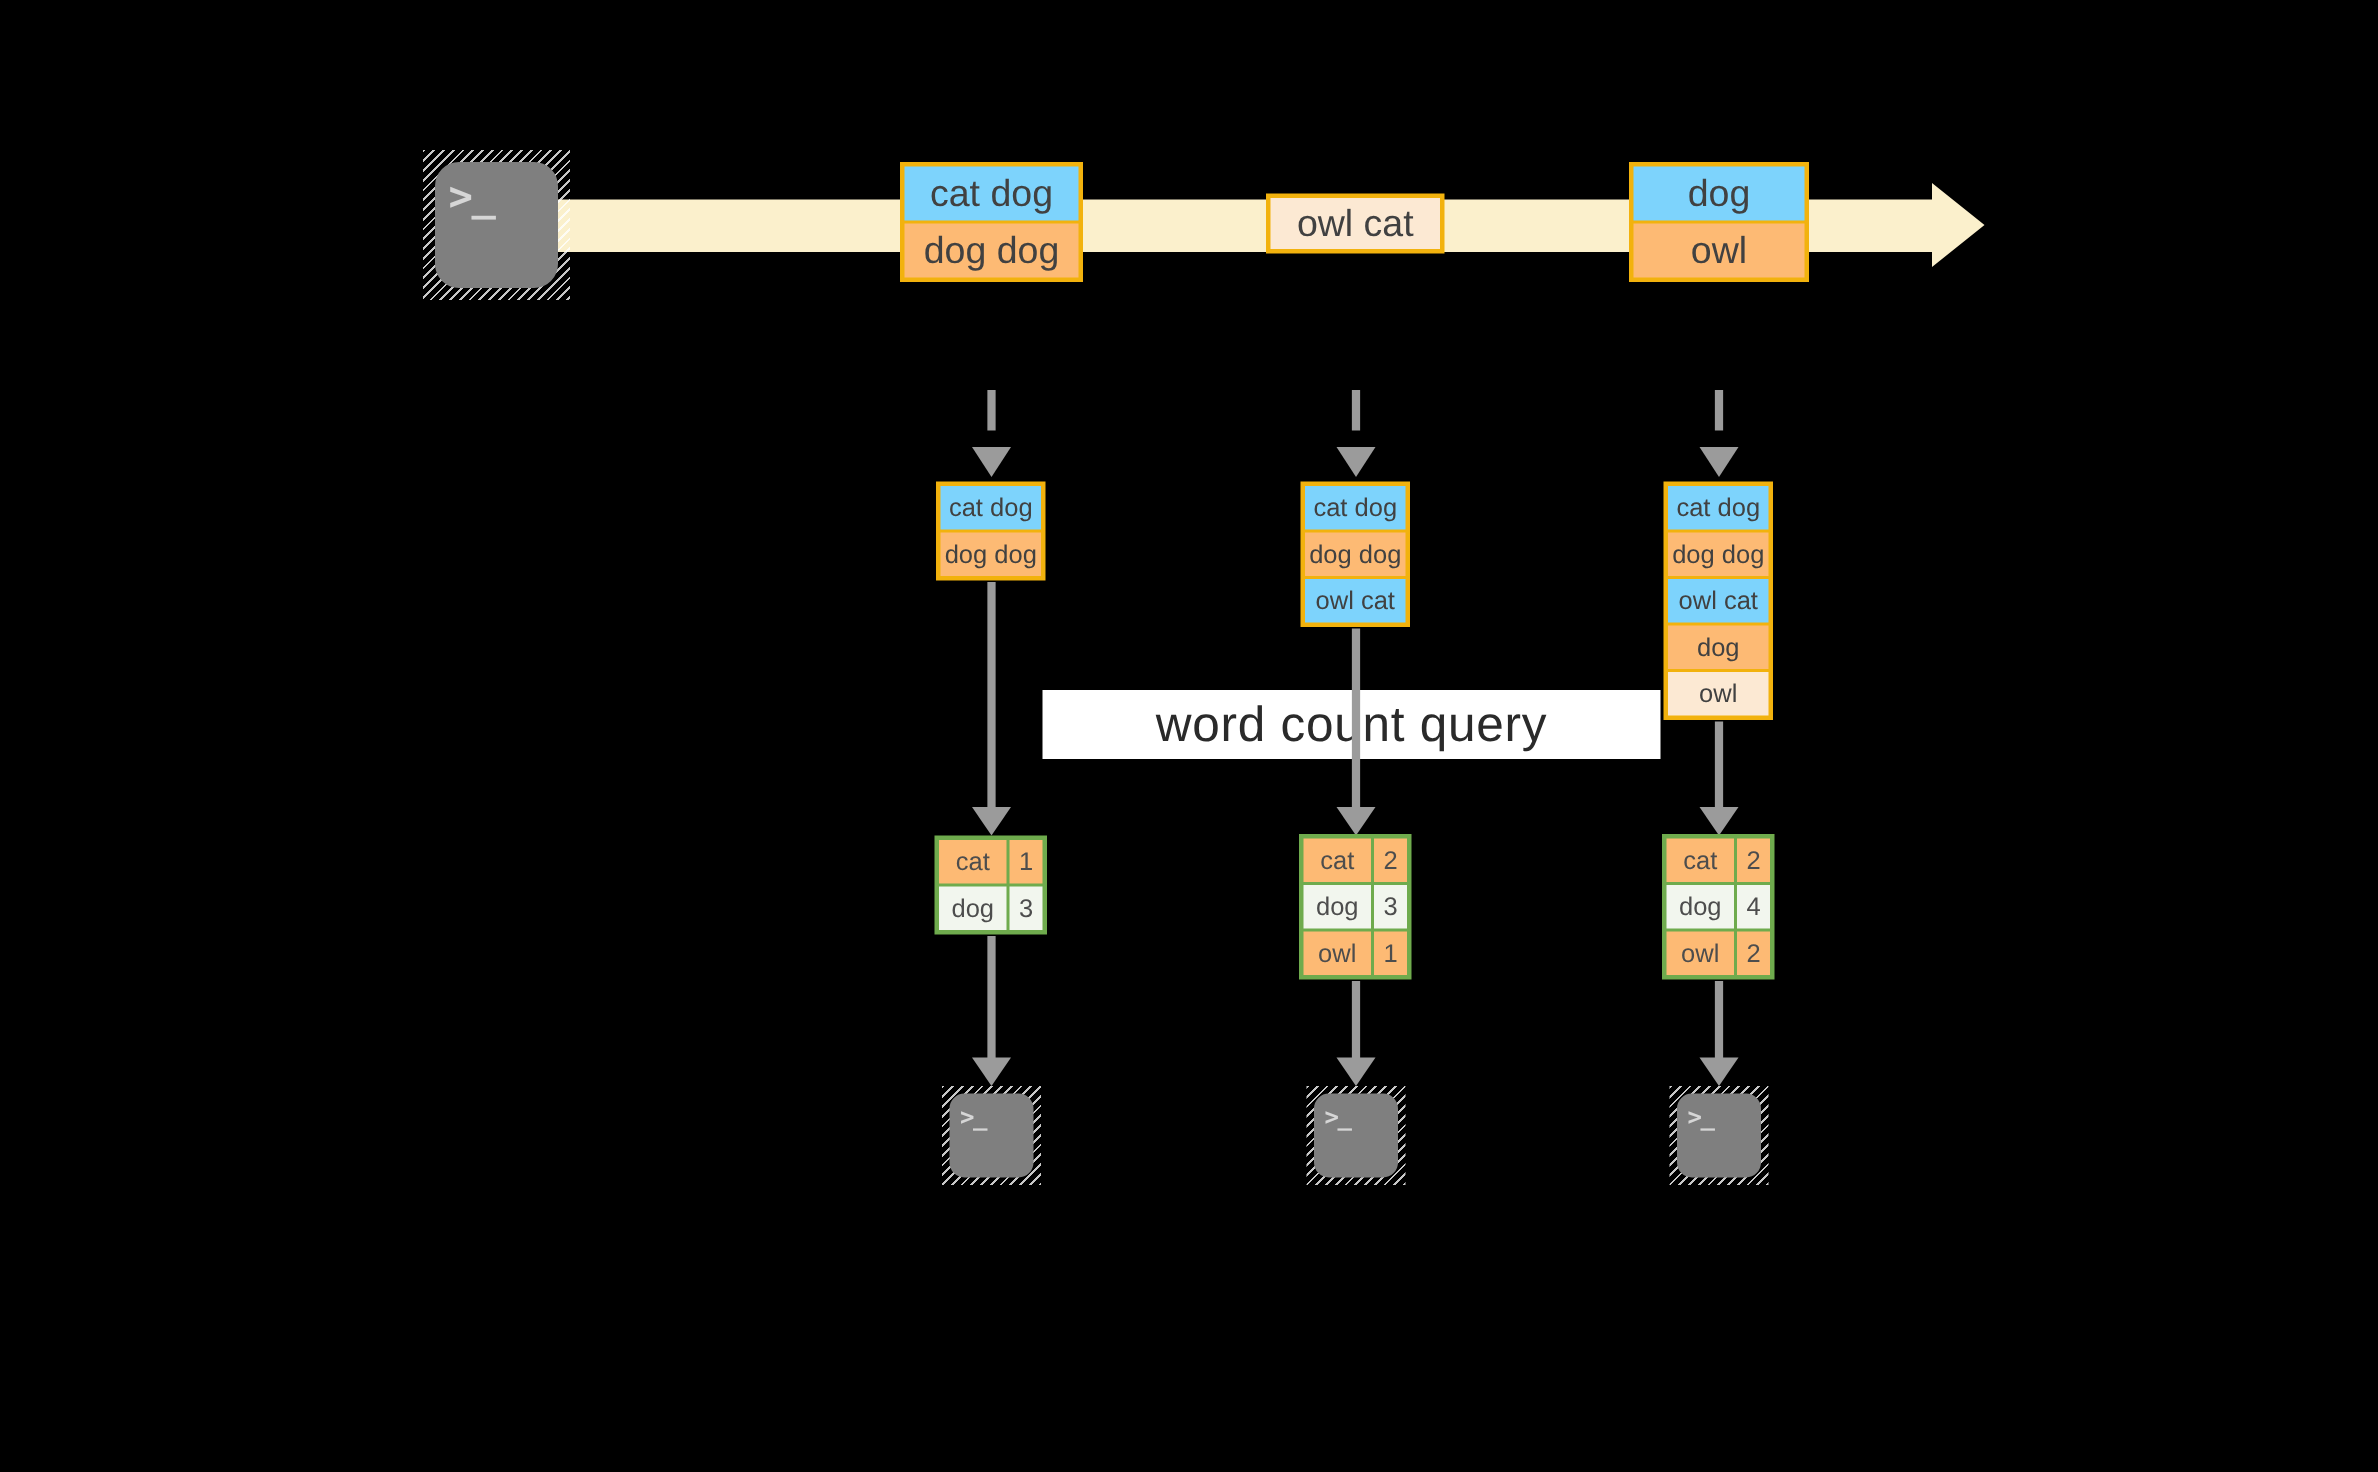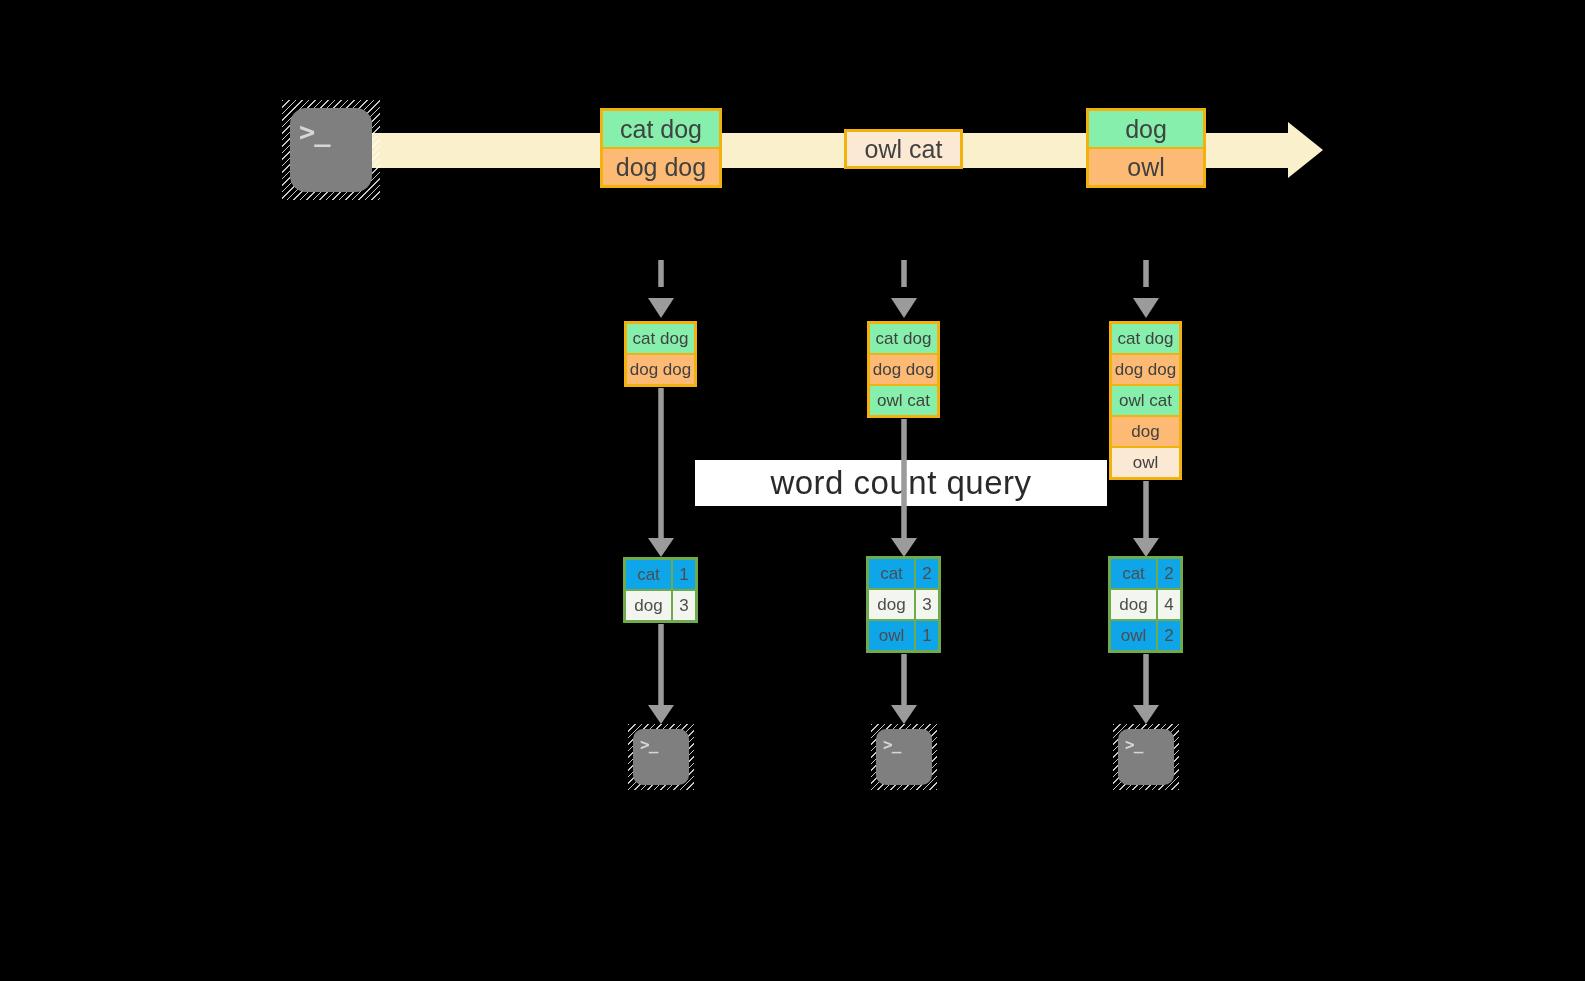--- a/index.html
+++ b/index.html
@@ -52,42 +52,42 @@
   }
   .ocell {
     display: flex;
     align-items: center;
     justify-content: center;
     color: #414141;
     white-space: nowrap;
   }
   .obox.stream .ocell { font-size: 25px; }
   .obox.acc .ocell { font-size: 17px; }
-  .fill-peach  { background: #86efac; }
+  .fill-peach  { background: #7dd3fc; }
   .fill-cream  { background: #fdba74; }
   .fill-peach2 { background: #fce9d3; }
   
   .gtable {
     position: absolute;
     box-sizing: border-box;
     background: #6fab4d;
     display: grid;
     grid-template-columns: 45px 22px;
     gap: 2px;
     padding: 3px;
   }
   .gcell {
     display: flex;
     align-items: center;
     justify-content: center;
     font-size: 17px;
     color: #4d4d4d;
     white-space: nowrap;
   }
-  .row-dark  { background: #0ea5e9; }
+  .row-dark  { background: #fdba74; }
   .row-light { background: #f2f6ee; }
   
   .terminal {
     position: absolute;
     background: repeating-linear-gradient(
       135deg,
       rgba(255,255,255,0.78) 0px, rgba(255,255,255,0.78) 1.3px,
       rgba(0,0,0,0) 1.3px, rgba(0,0,0,0) 4.6px
     );
   }

